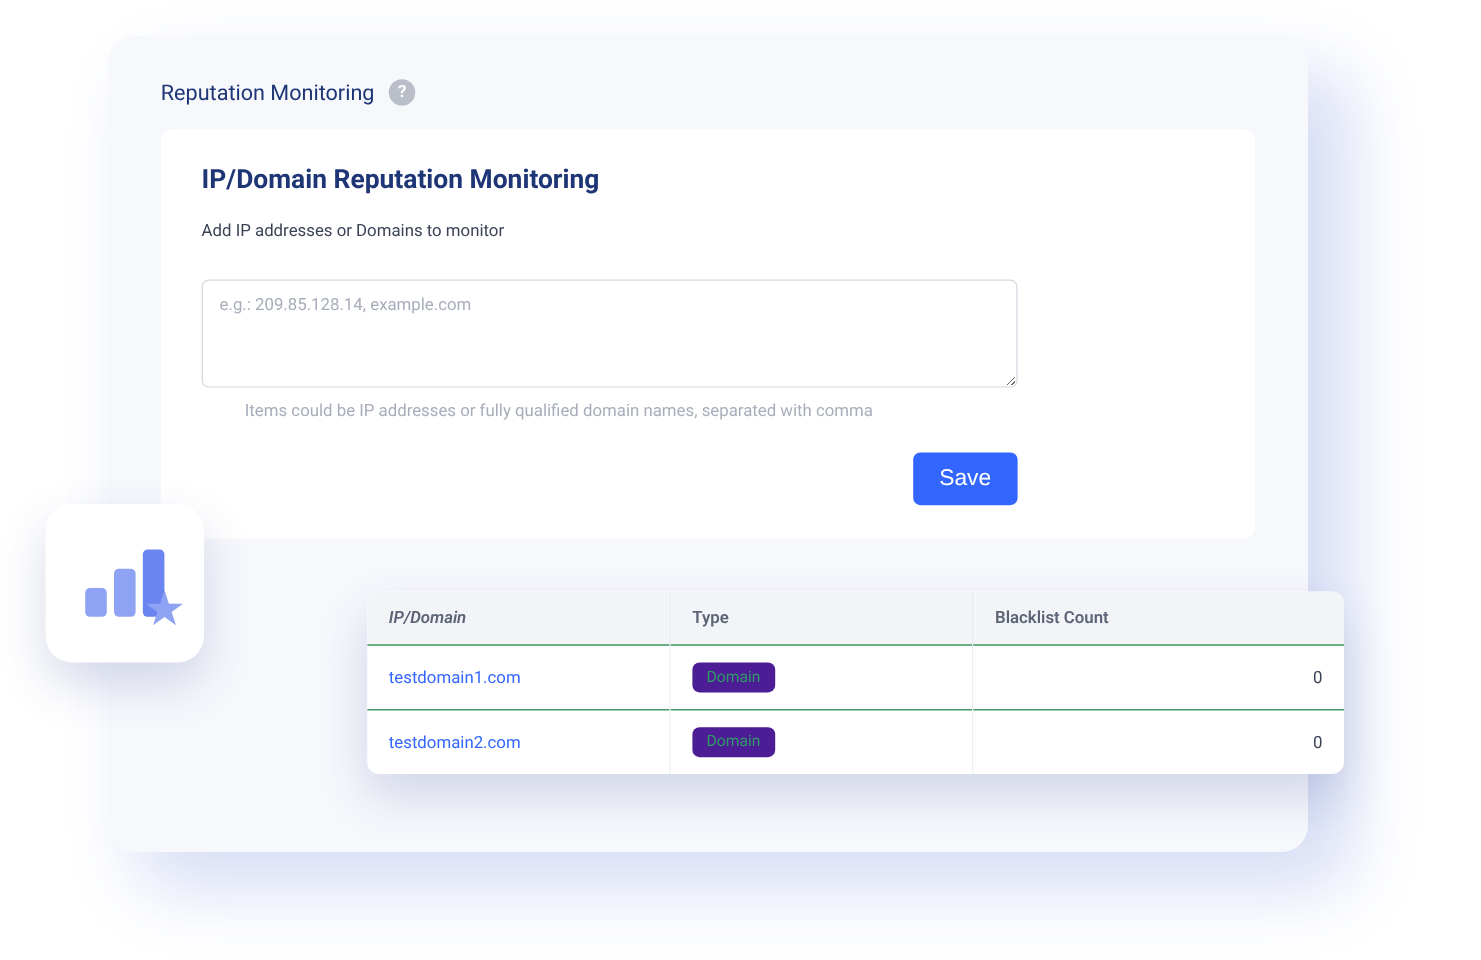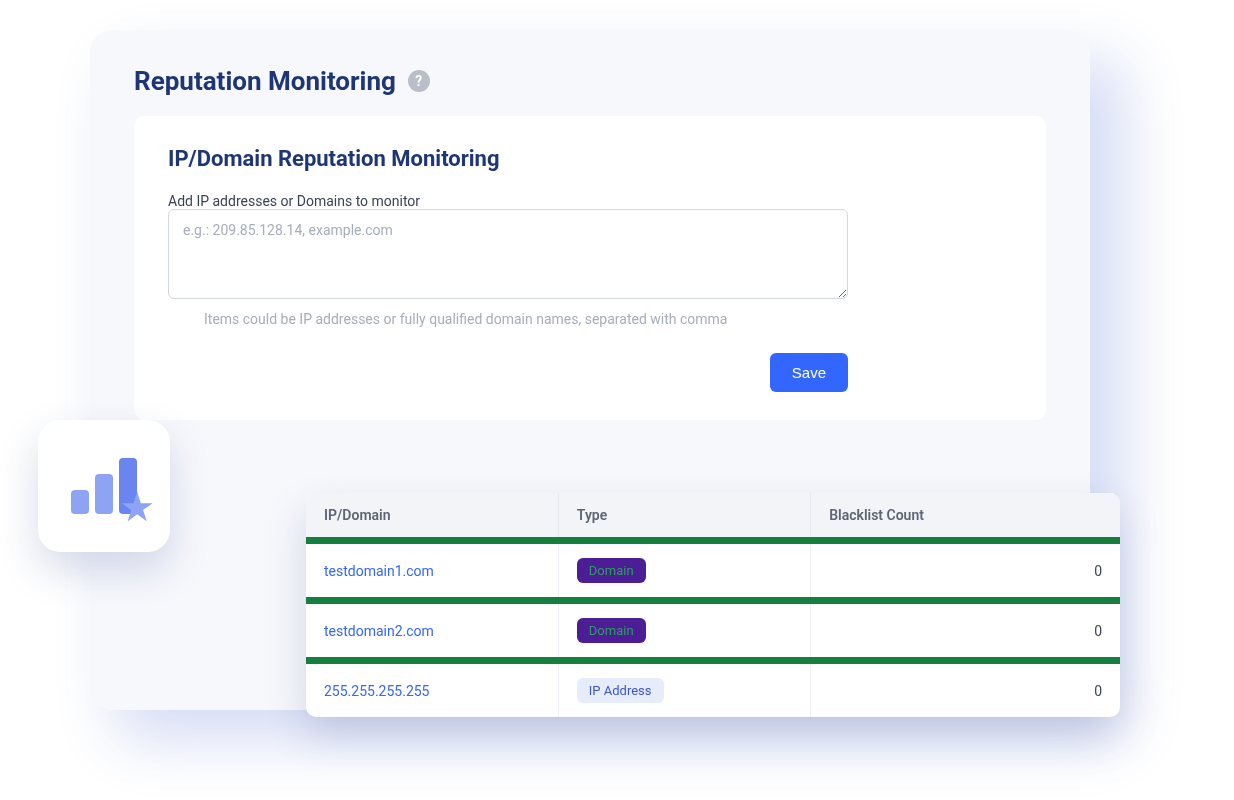--- a/index.html
+++ b/index.html
@@ -31,22 +31,22 @@
     overflow:visible;
   }
   .header-row {
     display:flex;
     align-items:center;
     gap:12px;
     padding:36px 44px 20px 44px;
   }
   .header-title {
     color:#1e3576;
-    font-size:26px;
-    font-weight:700;
+    font-size:18px;
+    font-weight:400;
   }
   .help-icon {
     width:22px;height:22px;
     border-radius:50%;
     background:#b9bec9;
     color:#ffffff;
     font-size:14px;
     font-weight:700;
     display:flex;align-items:center;justify-content:center;
   }
@@ -69,40 +69,41 @@
   .textarea {
     width:680px;
     height:90px;
     border:1px solid #d3d7de;
     border-radius:6px;
     resize:both;
     padding:12px 14px;
     font-family:inherit;
     font-size:14px;
     color:#3b4256;
+    margin-top:32px;
   }
   .textarea::placeholder { color:#a7adba; }
   .helper-text {
     color:#a7adba;
     font-size:14px;
     margin-top:8px;
     margin-left:36px;
   }
   .save-row {
     width:680px;
     display:flex;
     justify-content:flex-end;
     margin-top:26px;
   }
   .save-btn {
     background:#3366ff;
     color:#ffffff;
     border:none;
     border-radius:6px;
-    font-size:15px;
+    font-size:19px;
     padding:11px 22px;
     cursor:pointer;
   }
   .table-wrap {
     position:absolute;
     left:306px;
     top:493px;
     width:814px;
     background:#ffffff;
     border-radius:10px;
@@ -116,21 +117,21 @@
     font-size:14px;
     font-weight:600;
     text-align:left;
     padding:14px 18px;
     border-right:1px solid #e6e9ef;
   }
   thead th:last-child { text-align:left; border-right:none; }
   tbody td {
     padding:14px 18px;
     font-size:14px;
-    border-top:7px solid #15803d;
+    border-top:1px solid #15803d;
     border-right:1px solid #eef0f5;
     vertical-align:middle;
   }
   tbody td:last-child { text-align:right; border-right:none; color:#3b4256; }
   .domain-link { color:#3366ff; text-decoration:none; cursor:pointer; }
   .badge {
     display:inline-block;
     padding:6px 12px;
     border-radius:6px;
     font-size:13px;
@@ -181,41 +182,36 @@
     <div class="save-row">
       <button class="save-btn">Save</button>
     </div>
   </div>
 </div>
 
 <div class="table-wrap">
   <table>
     <thead>
       <tr>
-        <th style="width:31%;">IP/Domain</th>
+        <th style="width:31%;font-style:italic;">IP/Domain</th>
         <th style="width:31%;">Type</th>
         <th>Blacklist Count</th>
       </tr>
     </thead>
     <tbody id="table-body">
         <tr>
           <td><a class="domain-link">testdomain1.com</a></td>
           <td><span class="badge badge-domain">Domain</span></td>
           <td>0</td>
         </tr>
         <tr>
           <td><a class="domain-link">testdomain2.com</a></td>
           <td><span class="badge badge-domain">Domain</span></td>
           <td>0</td>
         </tr>
-        <tr>
-          <td><a class="domain-link">255.255.255.255</a></td>
-          <td><span class="badge badge-ip">IP Address</span></td>
-          <td>0</td>
-        </tr>
       </tbody>
   </table>
 </div>
 
 <div class="icon-card">
   <div class="bar-group">
     <div class="bar bar1"></div>
     <div class="bar bar2"></div>
     <div class="bar bar3"></div>
     <div class="star">★</div>

